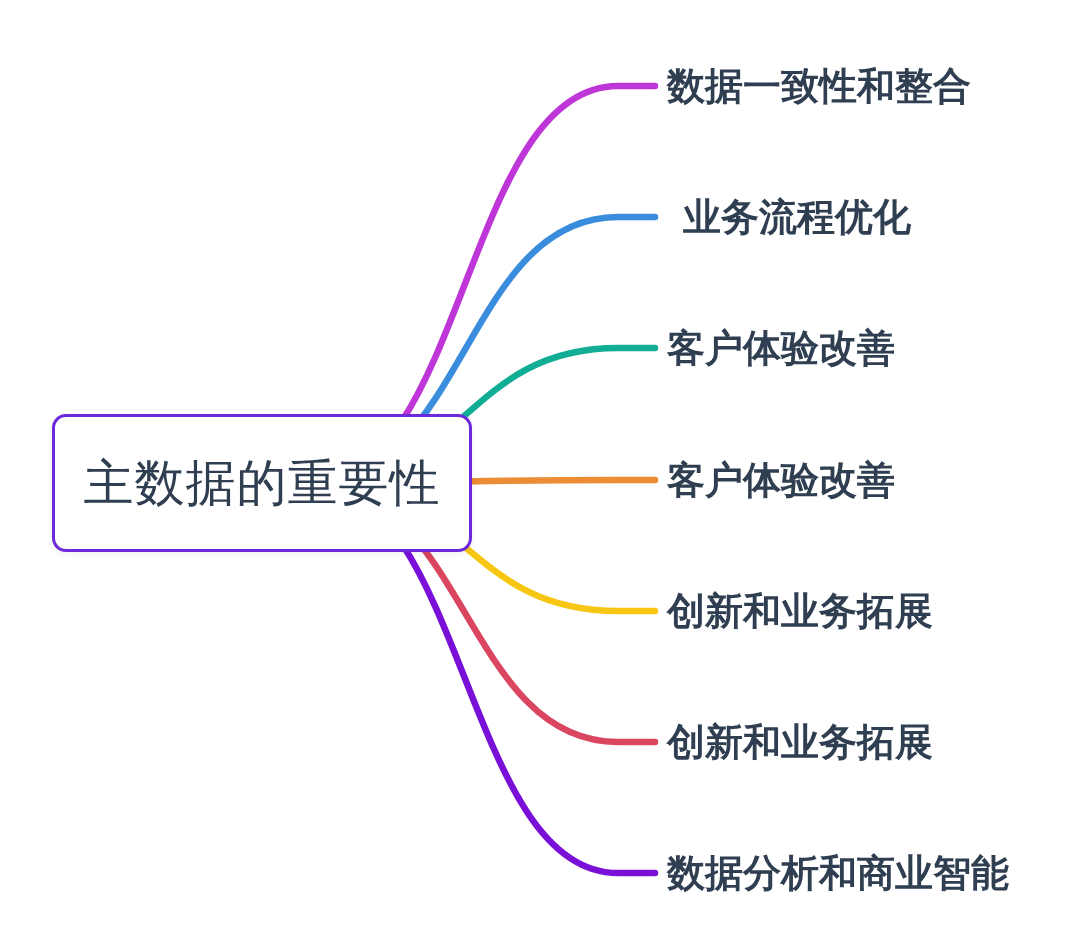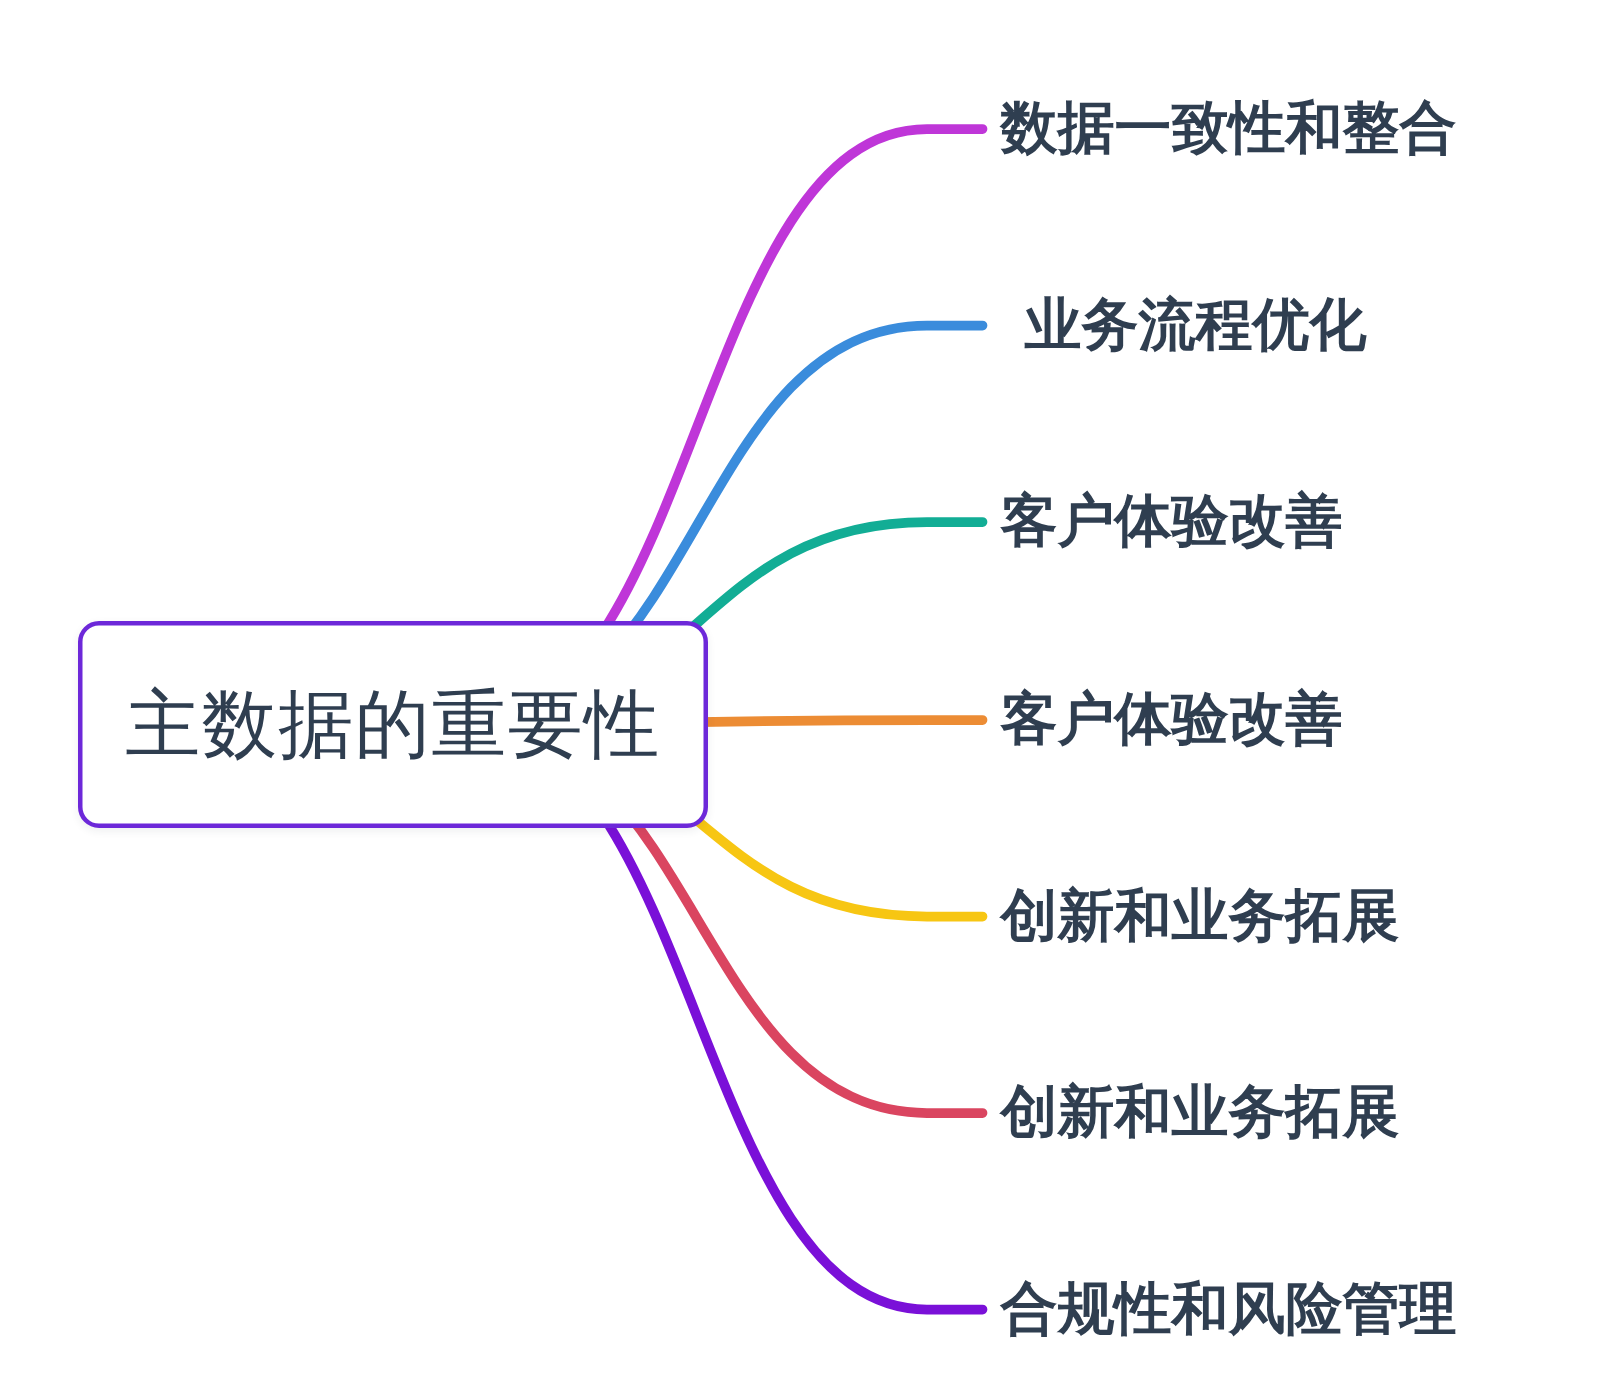--- a/index.html
+++ b/index.html
@@ -73,15 +73,15 @@
     <span>主数据的重要性</span>
   </div>
 
   <div id="labels">
       <div class="branch-label" style="top: 60px;">数据一致性和整合</div>
       <div class="branch-label" style="top: 191px; margin-left: 16px;">业务流程优化</div>
       <div class="branch-label" style="top: 322px;">客户体验改善</div>
       <div class="branch-label" style="top: 454px;">客户体验改善</div>
       <div class="branch-label" style="top: 585px;">创新和业务拓展</div>
       <div class="branch-label" style="top: 716px;">创新和业务拓展</div>
-      <div class="branch-label" style="top: 847px;">合规性和风险管理</div>
+      <div class="branch-label" style="top: 847px;">数据分析和商业智能</div>
     </div>
 </div>
 
 </body></html>

